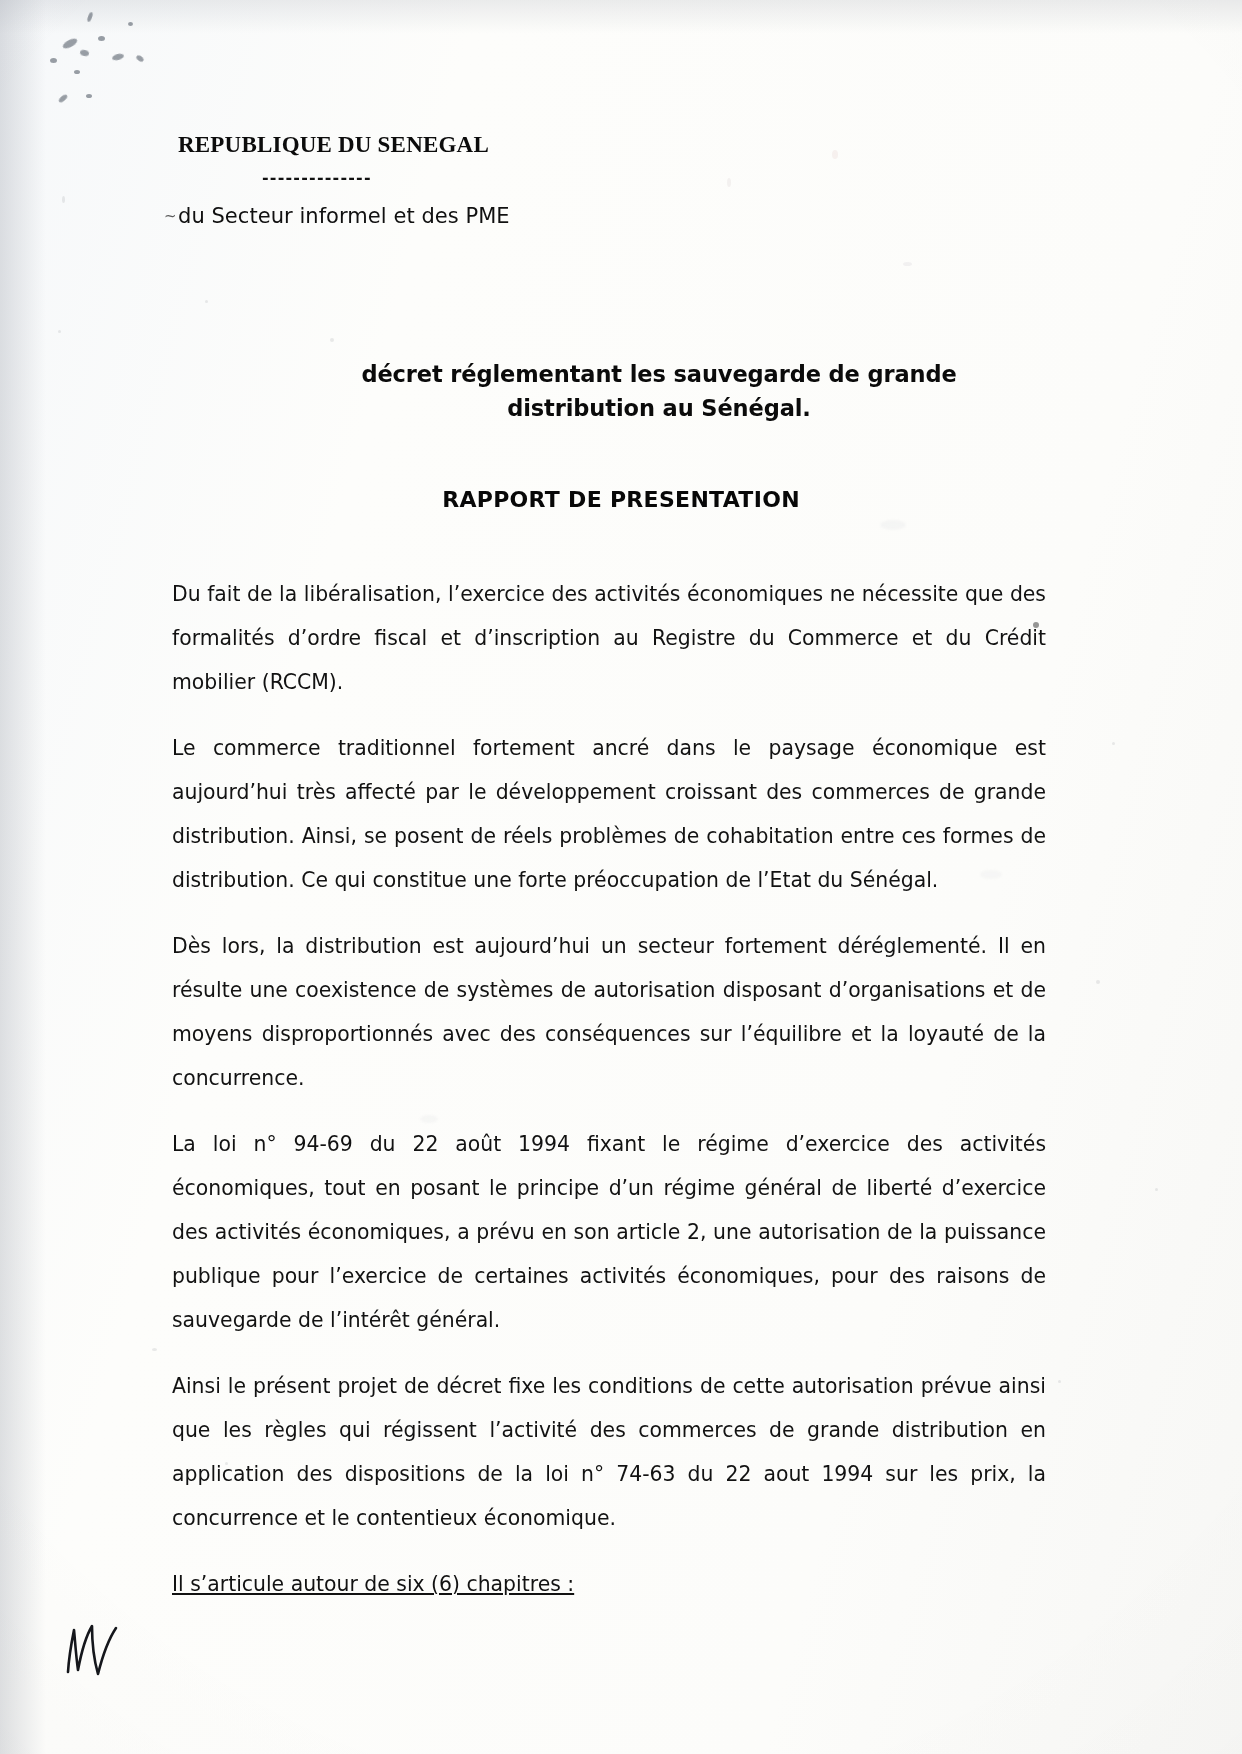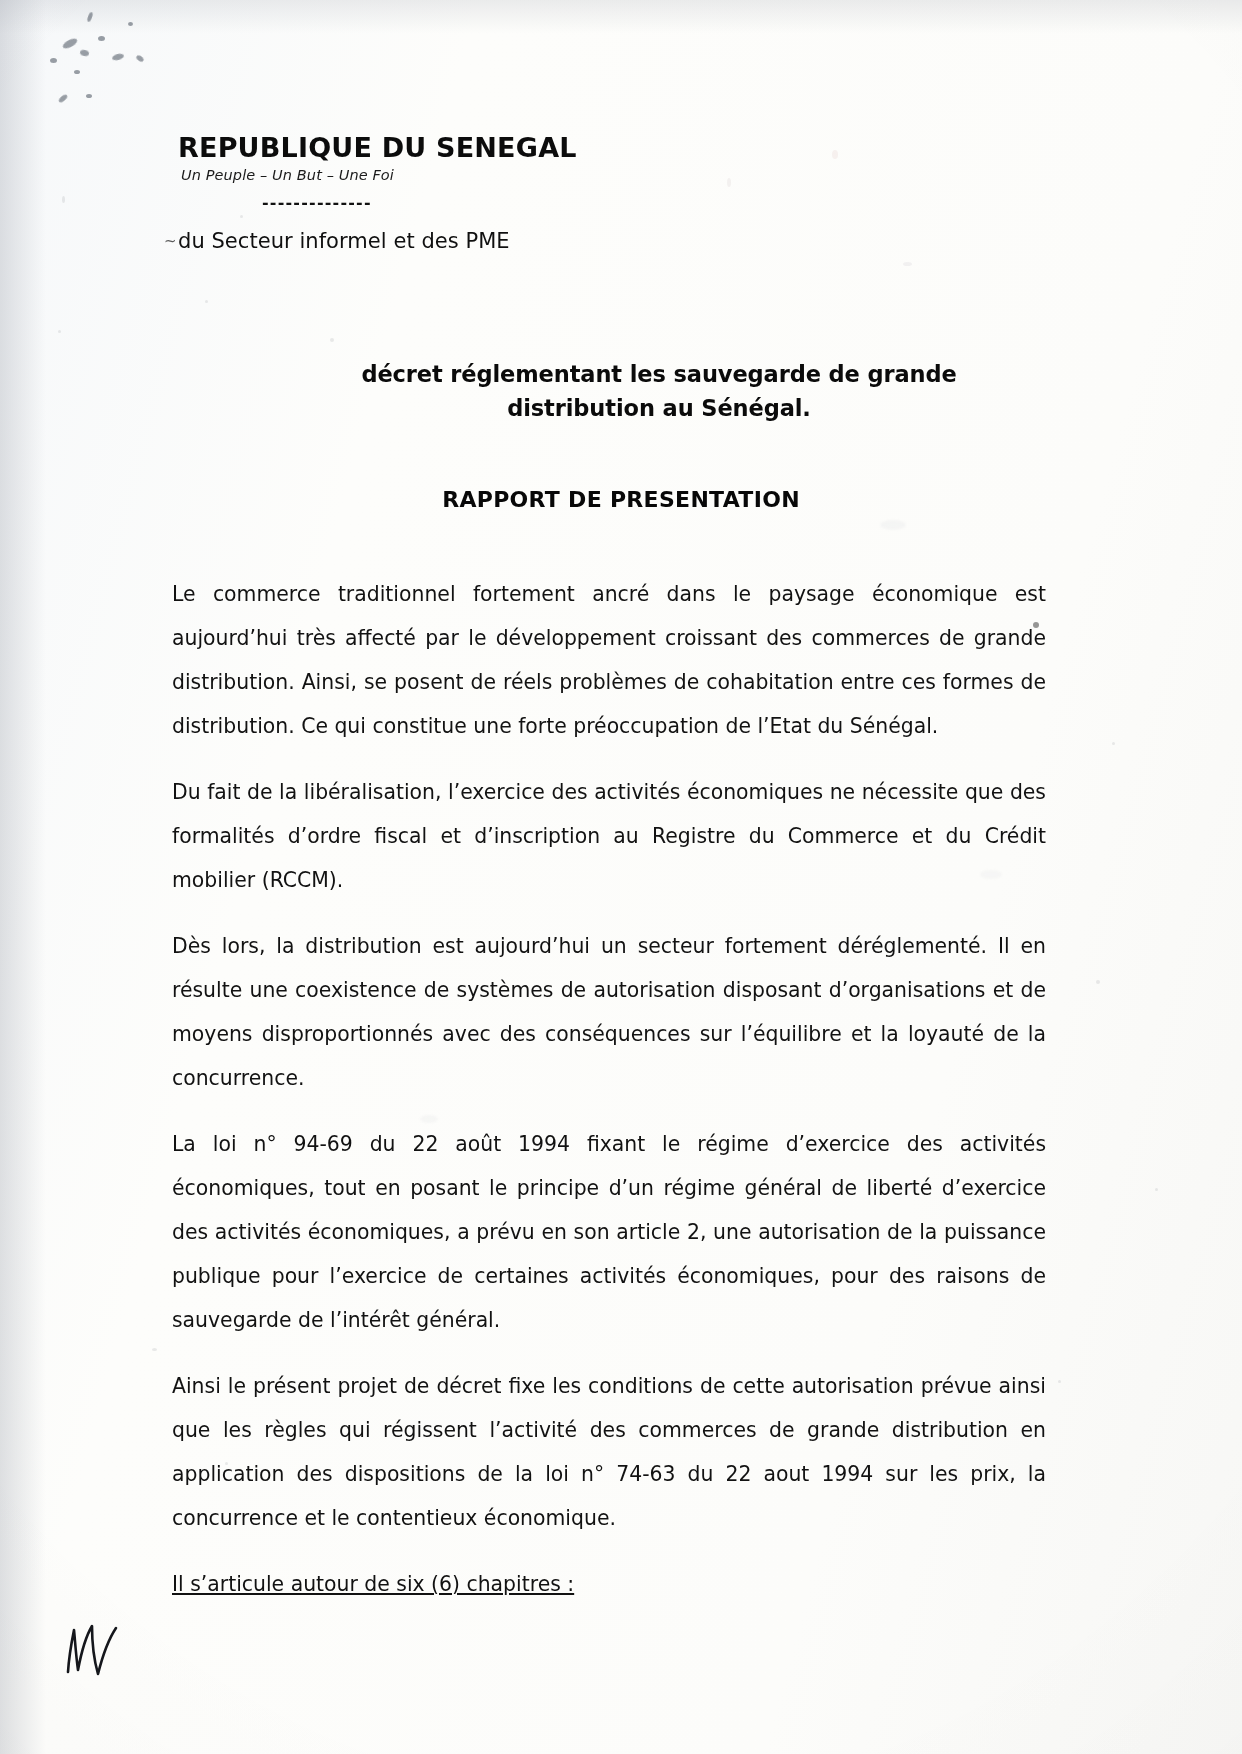--- a/index.html
+++ b/index.html
@@ -68,24 +68,25 @@
 
   
   .header {
     position: absolute;
     left: 178px;
     top: 132px;
     width: 620px;
   }
   .republic {
     font-weight: 700;
-    font-size: 27px;
+    font-size: 23px;
     letter-spacing: .2px;
     line-height: 1.15;
     color: #0c0c0c;
+    font-family: Liberation Serif, serif;
   }
   .motto {
     font-style: italic;
     font-size: 14.5px;
     letter-spacing: .1px;
     margin-top: 4px;
     margin-left: 3px;
     color: #1b1b1b;
   }
   .dashline {
@@ -209,37 +210,36 @@
     <div class="speck" style="left:152px; top:1348px;width:5px; height:3px;"></div>
     <div class="speck" style="left:225px; top:1462px;width:3px; height:3px;"></div>
     <div class="speck" style="left:1058px;top:1380px;width:3px; height:3px;"></div>
     <div class="smudge" style="left:880px; top:520px;  width:26px; height:10px; opacity:.2;"></div>
     <div class="smudge" style="left:420px; top:1115px; width:18px; height:8px;  opacity:.18;"></div>
     <div class="smudge" style="left:980px; top:870px;  width:22px; height:9px;  opacity:.16;"></div>
   </div>
 
   <div class="header">
     <div class="republic">REPUBLIQUE DU SENEGAL</div>
-    <div class="motto">Un Peuple – Un But – Une Foi</div>
     <div class="dashline">--------------</div>
     <div class="ministry-wrap">
       <div class="ministry">
         <span class="tick">~</span>
       </div>
       <div class="ministry" style="margin-top:15px;">du Secteur informel et des PME</div>
     </div>
   </div>
 
   <div class="decree-title">décret réglementant les sauvegarde de grande distribution au Sénégal.</div>
 
   <div class="main-heading">RAPPORT DE PRESENTATION</div>
 
   <div class="body">
+    <p>Du fait de la libéralisation, l’exercice des activités économiques ne nécessite que des formalités d’ordre fiscal et d’inscription au Registre du Commerce et du Crédit mobilier (RCCM).</p>
     <p>Le commerce traditionnel fortement ancré dans le paysage économique est aujourd’hui très affecté par le développement croissant des commerces de grande distribution. Ainsi, se posent de réels problèmes de cohabitation entre ces formes de distribution. Ce qui constitue une forte préoccupation de l’Etat du Sénégal.</p>
-    <p>Du fait de la libéralisation, l’exercice des activités économiques ne nécessite que des formalités d’ordre fiscal et d’inscription au Registre du Commerce et du Crédit mobilier (RCCM).</p>
     <p>Dès lors, la distribution est aujourd’hui un secteur fortement déréglementé. Il en résulte une coexistence de systèmes de autorisation disposant d’organisations et de moyens disproportionnés avec des conséquences sur l’équilibre et la loyauté de la concurrence.</p>
     <p>La loi n° 94-69 du 22 août 1994 fixant le régime d’exercice des activités économiques, tout en posant le principe d’un régime général de liberté d’exercice des activités économiques, a prévu en son article 2, une autorisation de la puissance publique pour l’exercice de certaines activités économiques, pour des raisons de sauvegarde de l’intérêt général.</p>
     <p>Ainsi le présent projet de décret fixe les conditions de cette autorisation prévue ainsi que les règles qui régissent l’activité des commerces de grande distribution en application des dispositions de la loi n° 74-63 du 22 aout 1994 sur les prix, la concurrence et le contentieux économique.</p>
     <p class="nojust">Il s’articule autour de six (6) chapitres :</p>
   </div>
 
   <div class="initials">
     <svg width="70" height="60" viewBox="0 0 70 60" aria-hidden="true">
       <path d="M6 52 C7 36, 10 20, 12 10 C13 20, 14 36, 16 50 C19 34, 24 16, 30 6
                C30 22, 32 40, 36 54 C40 38, 46 20, 54 8" fill="none" stroke="#15171c" stroke-width="2.6" stroke-linecap="round" stroke-linejoin="round"></path>

